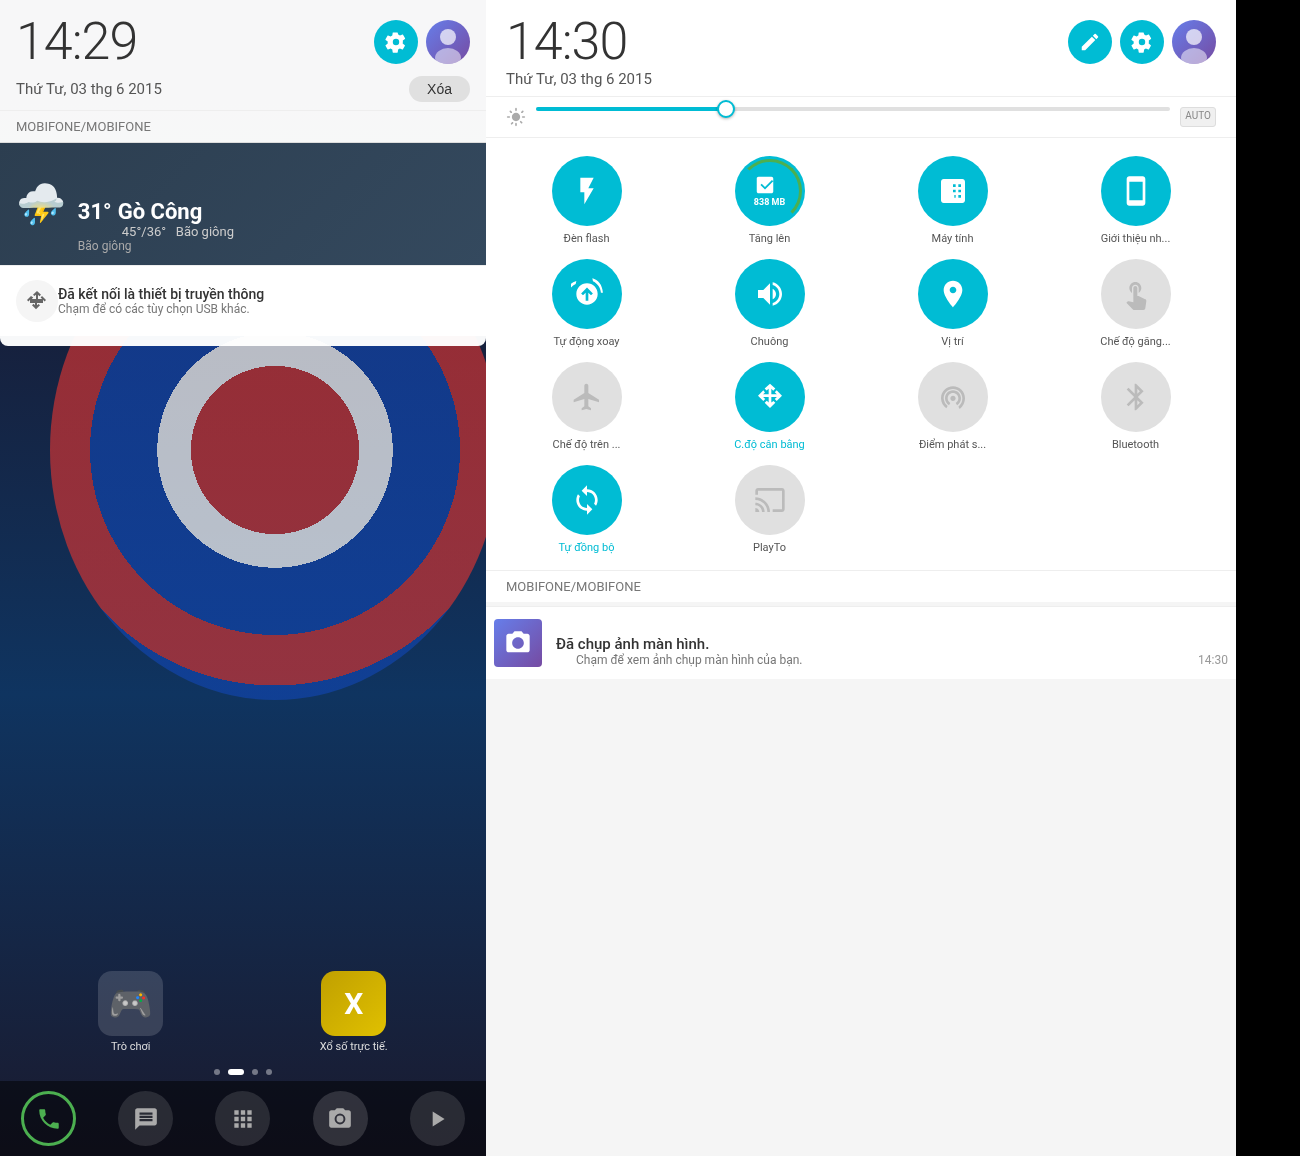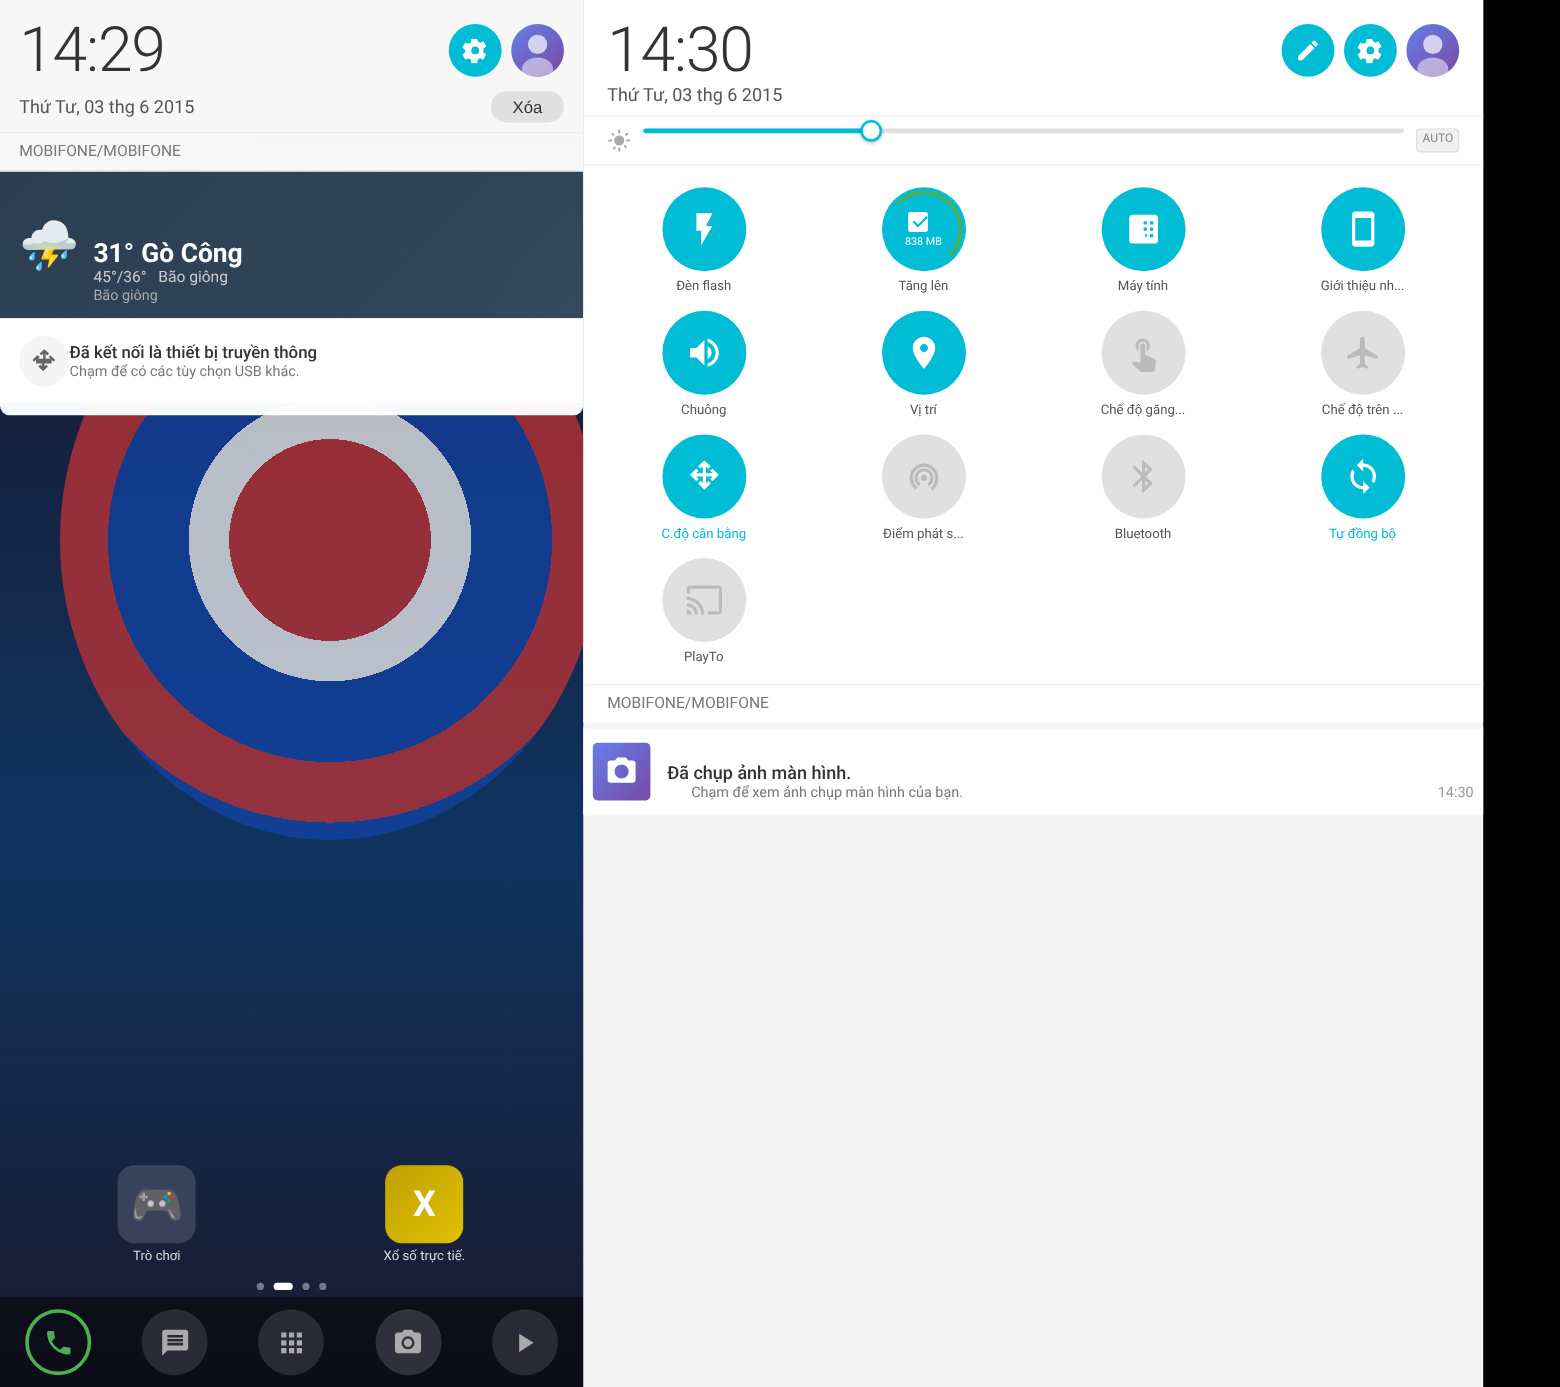--- a/index.html
+++ b/index.html
@@ -126,20 +126,21 @@
       color: #fff;
     }
     .weather-place {
       font-size: 22px;
       font-weight: bold;
       color: #fff;
     }
     .weather-sub {
       font-size: 13px;
       color: #ccc;
+      margin-left: 44px;
     }
     .weather-sub2 {
       font-size: 12px;
       color: #aaa;
     }
 
     
     .usb-notif {
       background: #fff;
       padding: 14px 16px;
@@ -388,21 +389,21 @@
       position: absolute;
       top: 3px; left: 3px;
       width: 64px; height: 64px;
       border-radius: 50%;
       border: 3px solid transparent;
       border-top: 3px solid #4caf50;
       border-right: 3px solid #4caf50;
     }
     .mem-text {
       font-size: 11px;
-      font-weight: normal;
+      font-weight: bold;
       color: #fff;
       text-align: center;
       line-height: 1.2;
     }
 
     
     .right-carrier {
       padding: 8px 20px;
       font-size: 13px;
       color: #777;
@@ -646,20 +647,28 @@
       <div class="qs-item">
         <div class="qs-circle active">
           <svg width="32" height="32" viewBox="0 0 24 24" fill="white">
             <path d="M17 1H7c-1.1 0-2 .9-2 2v18c0 1.1.9 2 2 2h10c1.1 0 2-.9 2-2V3c0-1.1-.9-2-2-2zm0 18H7V5h10v14z"></path>
           </svg>
         </div>
         <span class="qs-label">Giới thiệu nh...</span>
       </div>
 
 
+      <div class="qs-item">
+        <div class="qs-circle teal-active">
+          <svg width="32" height="32" viewBox="0 0 24 24" fill="white">
+            <path d="M16.48 2.52c3.27 1.55 5.61 4.72 5.97 8.48h1.5C23.44 4.84 20.29 1.19 16 .18l.48 2.34zm-12.96-.04C-.29 3.45-3.44 7.1-3.95 13H-2.45c.36-3.76 2.7-6.93 5.97-8.48l.48-2.34zM12 4c-4.42 0-8 3.58-8 8 0 4.41 3.58 8 8 8 4.41 0 8-3.59 8-8 0-4.42-3.59-8-8-8zm-1 13v-6l-2 2-1.41-1.41L12 7.17l4.41 4.41L15 13l-2-2v6h-2z"></path>
+          </svg>
+        </div>
+        <span class="qs-label">Tự động xoay</span>
+      </div>
 
       <div class="qs-item">
         <div class="qs-circle teal-active">
           <svg width="32" height="32" viewBox="0 0 24 24" fill="white">
             <path d="M3 9v6h4l5 5V4L7 9H3zm13.5 3c0-1.77-1.02-3.29-2.5-4.03v8.05c1.48-.73 2.5-2.25 2.5-4.02zM14 3.23v2.06c2.89.86 5 3.54 5 6.71s-2.11 5.85-5 6.71v2.06c4.01-.91 7-4.49 7-8.77s-2.99-7.86-7-8.77z"></path>
           </svg>
         </div>
         <span class="qs-label">Chuông</span>
       </div>
 

